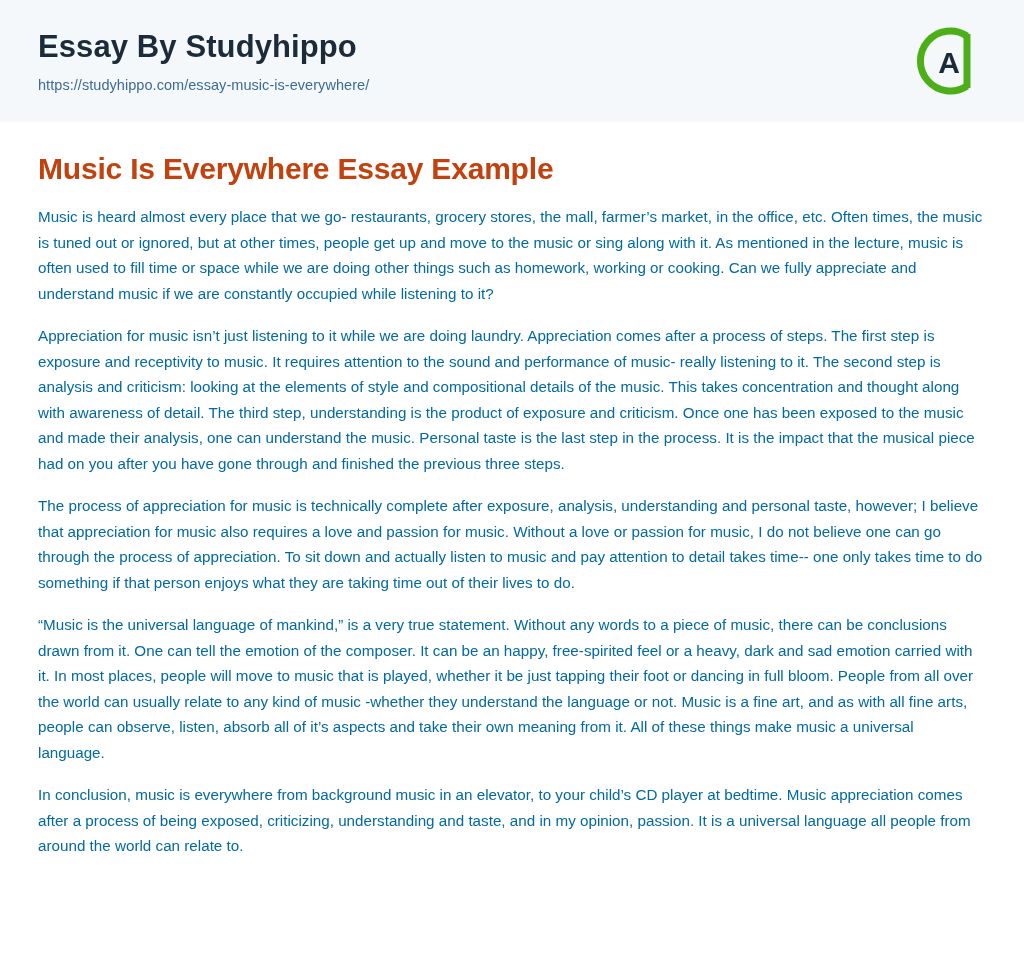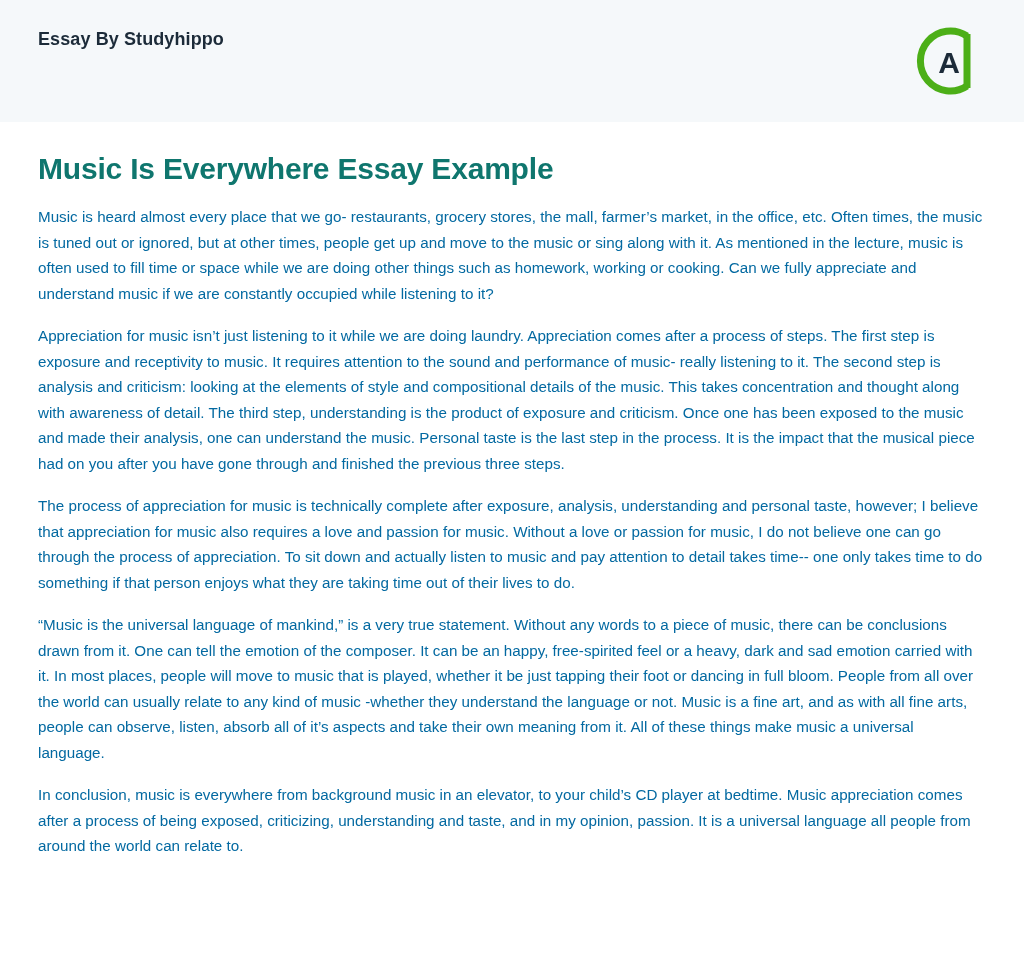--- a/index.html
+++ b/index.html
@@ -24,21 +24,21 @@
   
   .header {
     background: #f5f8fa;
     height: 122px;
     box-sizing: border-box;
     padding: 30px 40px 0 38px;
     position: relative;
     flex: 0 0 auto;
   }
   .brand {
-    font-size: 18px;
+    font-size: 31px;
     font-weight: bold;
     color: #1c2b39;
     letter-spacing: 0.1px;
     line-height: 1.1;
     margin: 0;
   }
   .source-url {
     margin-top: 13px;
     font-size: 14.5px;
     color: #3d6b96;
@@ -52,21 +52,21 @@
     height: 74px;
   }
   
   .article {
     padding: 30px 40px 0 38px;
     box-sizing: border-box;
   }
   .title {
     font-size: 30px;
     font-weight: bold;
-    color: #0f766e;
+    color: #c2410c;
     margin: 0 0 18px 0;
     letter-spacing: -0.2px;
   }
   .para {
     font-size: 15.2px;
     line-height: 25.5px;
     color: #0369a1;
     margin: 0 0 17px 0;
     letter-spacing: 0.01px;
   }
@@ -74,20 +74,21 @@
     margin-bottom: 0;
   }
 </style>
 </head>
 <body>
 
 <div class="page">
 
   <div class="header">
     <div class="brand">Essay By Studyhippo</div>
+    <div class="source-url">https://studyhippo.com/essay-music-is-everywhere/</div>
     <div class="logo">
       <svg width="74" height="74" viewBox="0 0 74 74" aria-hidden="true">
         <path d="M55 12 A30 30 0 1 0 55 62" fill="none" stroke="#4caf17" stroke-width="7" stroke-linecap="butt"></path>
         <path d="M55 10 L55 64" fill="none" stroke="#4caf17" stroke-width="7" stroke-linecap="butt"></path>
         <text x="37" y="49" text-anchor="middle" font-family="Liberation Sans, sans-serif" font-size="30" font-weight="bold" fill="#1c2b39">A</text>
       </svg>
     </div>
   </div>
 
   <div class="article">

